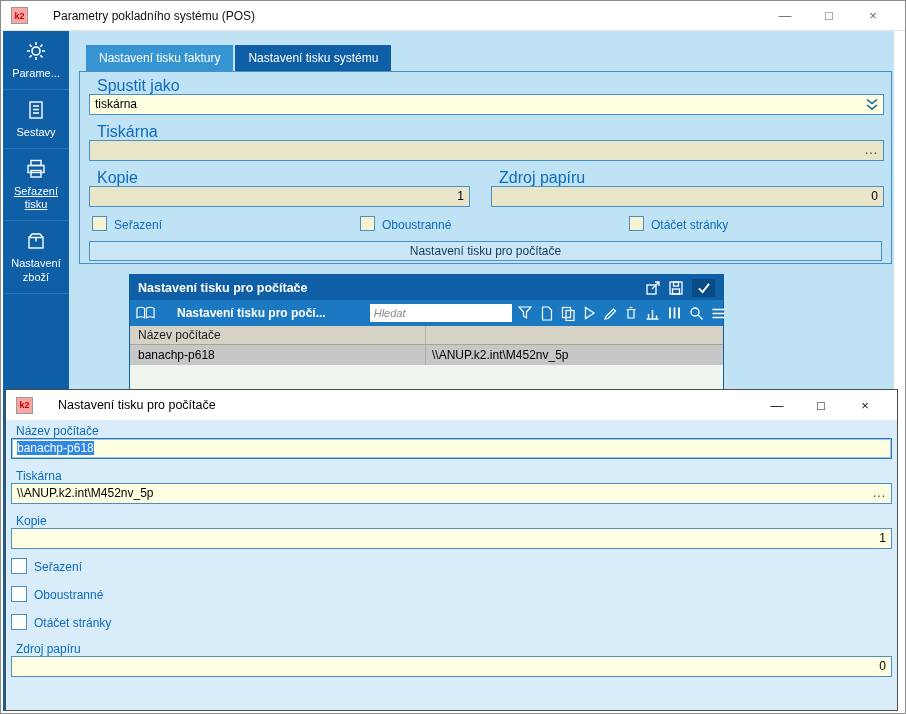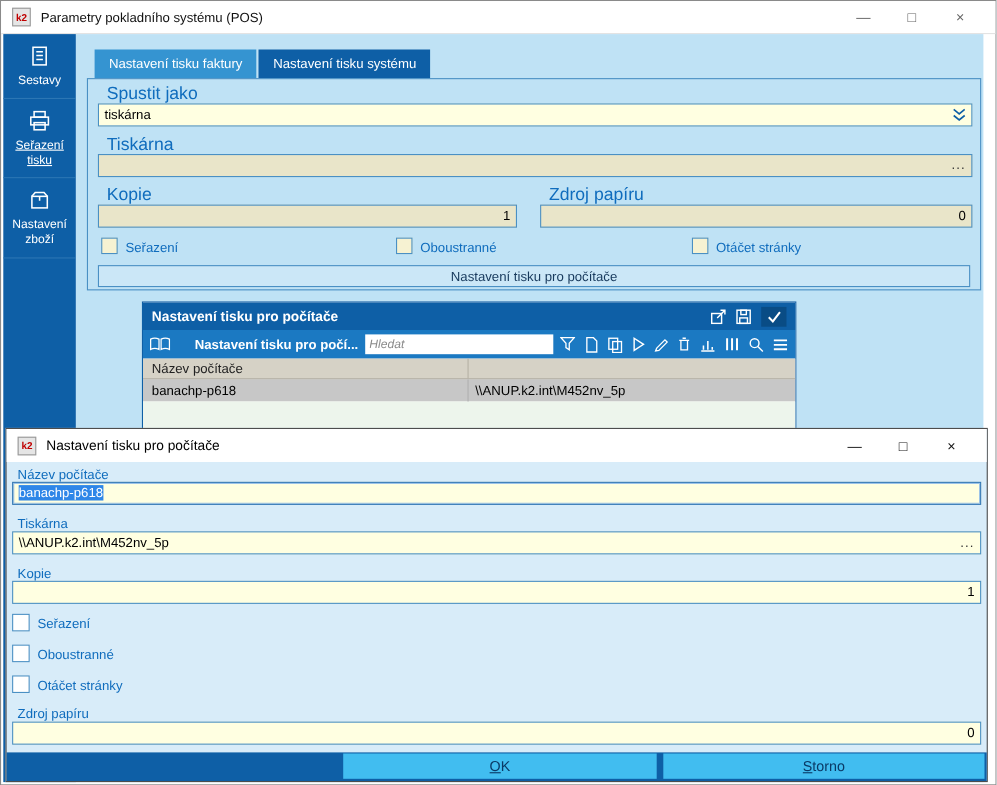--- a/index.html
+++ b/index.html
@@ -3,23 +3,23 @@
 <meta charset="utf-8">
 <style>
   * { box-sizing: border-box; }
   body { margin: 0; background: #e8e8e8; font-family: "Liberation Sans", sans-serif; }
   .window { position: relative; width: 906px; height: 714px; background: #fff;
             border: 1px solid #8a8a8a; overflow: hidden; font-size: 12px; color: #000; }
 
   
   .titlebar { position: absolute; left: 0; top: 0; right: 0; height: 30px; background: #fff;
               display: flex; align-items: center; padding: 0 10px; border-bottom: 1px solid #e3e3e3; }
-  .k2icon { width: 17px; height: 17px; background: #e5e5e5; border: 1px solid #999; color: #c00000;
+  .k2icon { width: 17px; height: 17px; background: #fca5a5; border: 1px solid #999; color: #c00000;
             font-weight: bold; font-size: 9px; display: flex; align-items: center; justify-content: center;
-            margin-right: 9px; flex: none; }
+            margin-right: 25px; flex: none; }
   .tb-title { font-size: 12px; color: #111; }
   .tb-controls { margin-left: auto; display: flex; gap: 0; }
   .wc { width: 44px; text-align: center; color: #666; font-size: 13px; cursor: default; }
   .wc.dark { color: #111; }
 
   
   .sidebar { position: absolute; left: 2px; top: 30px; width: 66px; bottom: 2px; background: #0E5FA6; }
   .side-item { display: flex; flex-direction: column; align-items: center; padding: 9px 2px 8px;
                border-bottom: 1px solid #2b76b4; cursor: pointer; }
   .side-icon svg { display: block; }
@@ -50,22 +50,22 @@
   
   .panel { position: absolute; left: 60px; top: 243px; width: 595px; height: 145px;
            border: 1px solid #0E5FA6; background: #fff; }
   .panel-title { height: 25px; background: #0E5FA6; color: #fff; font-weight: bold; font-size: 12.5px;
                  display: flex; align-items: center; padding: 0 8px; }
   .pt-icons { margin-left: auto; display: flex; align-items: center; gap: 9px; }
   .pt-icon { cursor: pointer; display: flex; }
   .pt-icon.boxed { background: #094C85; padding: 3px 5px; }
   .ptoolbar { height: 26px; background: #1B79C2; display: flex; align-items: center; padding: 0 6px; gap: 6px; }
   .pt-caption { color: #fff; font-weight: bold; font-size: 12px; white-space: nowrap; padding-left: 16px; }
-  .searchbox { width: 171px; height: 18px; border: none; padding: 0 4px; font-size: 11px;
-               font-family: "Liberation Sans", sans-serif; }
+  .searchbox { width: 142px; height: 18px; border: none; padding: 0 4px; font-size: 11px;
+               font-family: "Liberation Sans", sans-serif; margin-left: 38px; }
   .searchbox::placeholder { font-style: italic; color: #8a8a8a; }
   .ticon { display: flex; cursor: pointer; }
   .ticon svg { display: block; }
   .igroup { display: flex; align-items: center; gap: 7px; margin-left: 2px; }
   .grid-head { height: 19px; background: #D6D2C6; display: flex; align-items: center;
                font-size: 12px; color: #222; border-bottom: 1px solid #a8a49a; }
   .gh-cell1 { width: 296px; padding-left: 8px; border-right: 1px solid #b5b1a5; height: 100%;
               display: flex; align-items: center; cursor: pointer; }
   .gh-cell2 { flex: 1; padding-left: 6px; cursor: pointer; }
   .grid-row { height: 20px; background: #C7C7C7; display: flex; align-items: center;
@@ -110,20 +110,29 @@
     <div class="tb-controls">
       <span class="wc">—</span>
       <span class="wc">□</span>
       <span class="wc">×</span>
     </div>
   </div>
 
   <div class="sidebar">
     <div class="side-item">
       <span class="side-icon">
+        <svg width="22" height="22" viewBox="0 0 22 22" fill="none" stroke="#fff" stroke-width="1.6">
+          <circle cx="11" cy="11" r="4"></circle>
+          <path d="M11 2v3M11 17v3M2 11h3M17 11h3M4.6 4.6l2.1 2.1M15.3 15.3l2.1 2.1M4.6 17.4l2.1-2.1M15.3 6.7l2.1-2.1"></path>
+        </svg>
+      </span>
+      <span class="side-label">Parame...</span>
+    </div>
+    <div class="side-item">
+      <span class="side-icon">
         <svg width="22" height="22" viewBox="0 0 22 22" fill="none" stroke="#fff" stroke-width="1.4">
           <rect x="5" y="3" width="12" height="16"></rect>
           <path d="M8 7h6M8 10.5h6M8 14h6"></path>
         </svg>
       </span>
       <span class="side-label">Sestavy</span>
     </div>
     <div class="side-item selected">
       <span class="side-icon">
         <svg width="22" height="22" viewBox="0 0 22 22" fill="none" stroke="#fff" stroke-width="1.4">
@@ -319,20 +328,16 @@
 
       <span class="m-chk" style="top:166px;"></span>
       <span class="m-chklabel" style="top:168px;">Oboustranné</span>
 
       <span class="m-chk" style="top:194px;"></span>
       <span class="m-chklabel" style="top:196px;">Otáčet stránky</span>
 
       <span class="m-label" style="left:10px; top:222px;">Zdroj papíru</span>
       <div class="m-input num" style="top:236px;">0</div>
 
-      <div class="m-bottom">
-        <span class="m-btn" id="btn-ok">OK</span>
-        <span class="m-btn" id="btn-storno">Storno</span>
-      </div>
     </div>
   </div>
 
 </div>
 
 </body></html>

